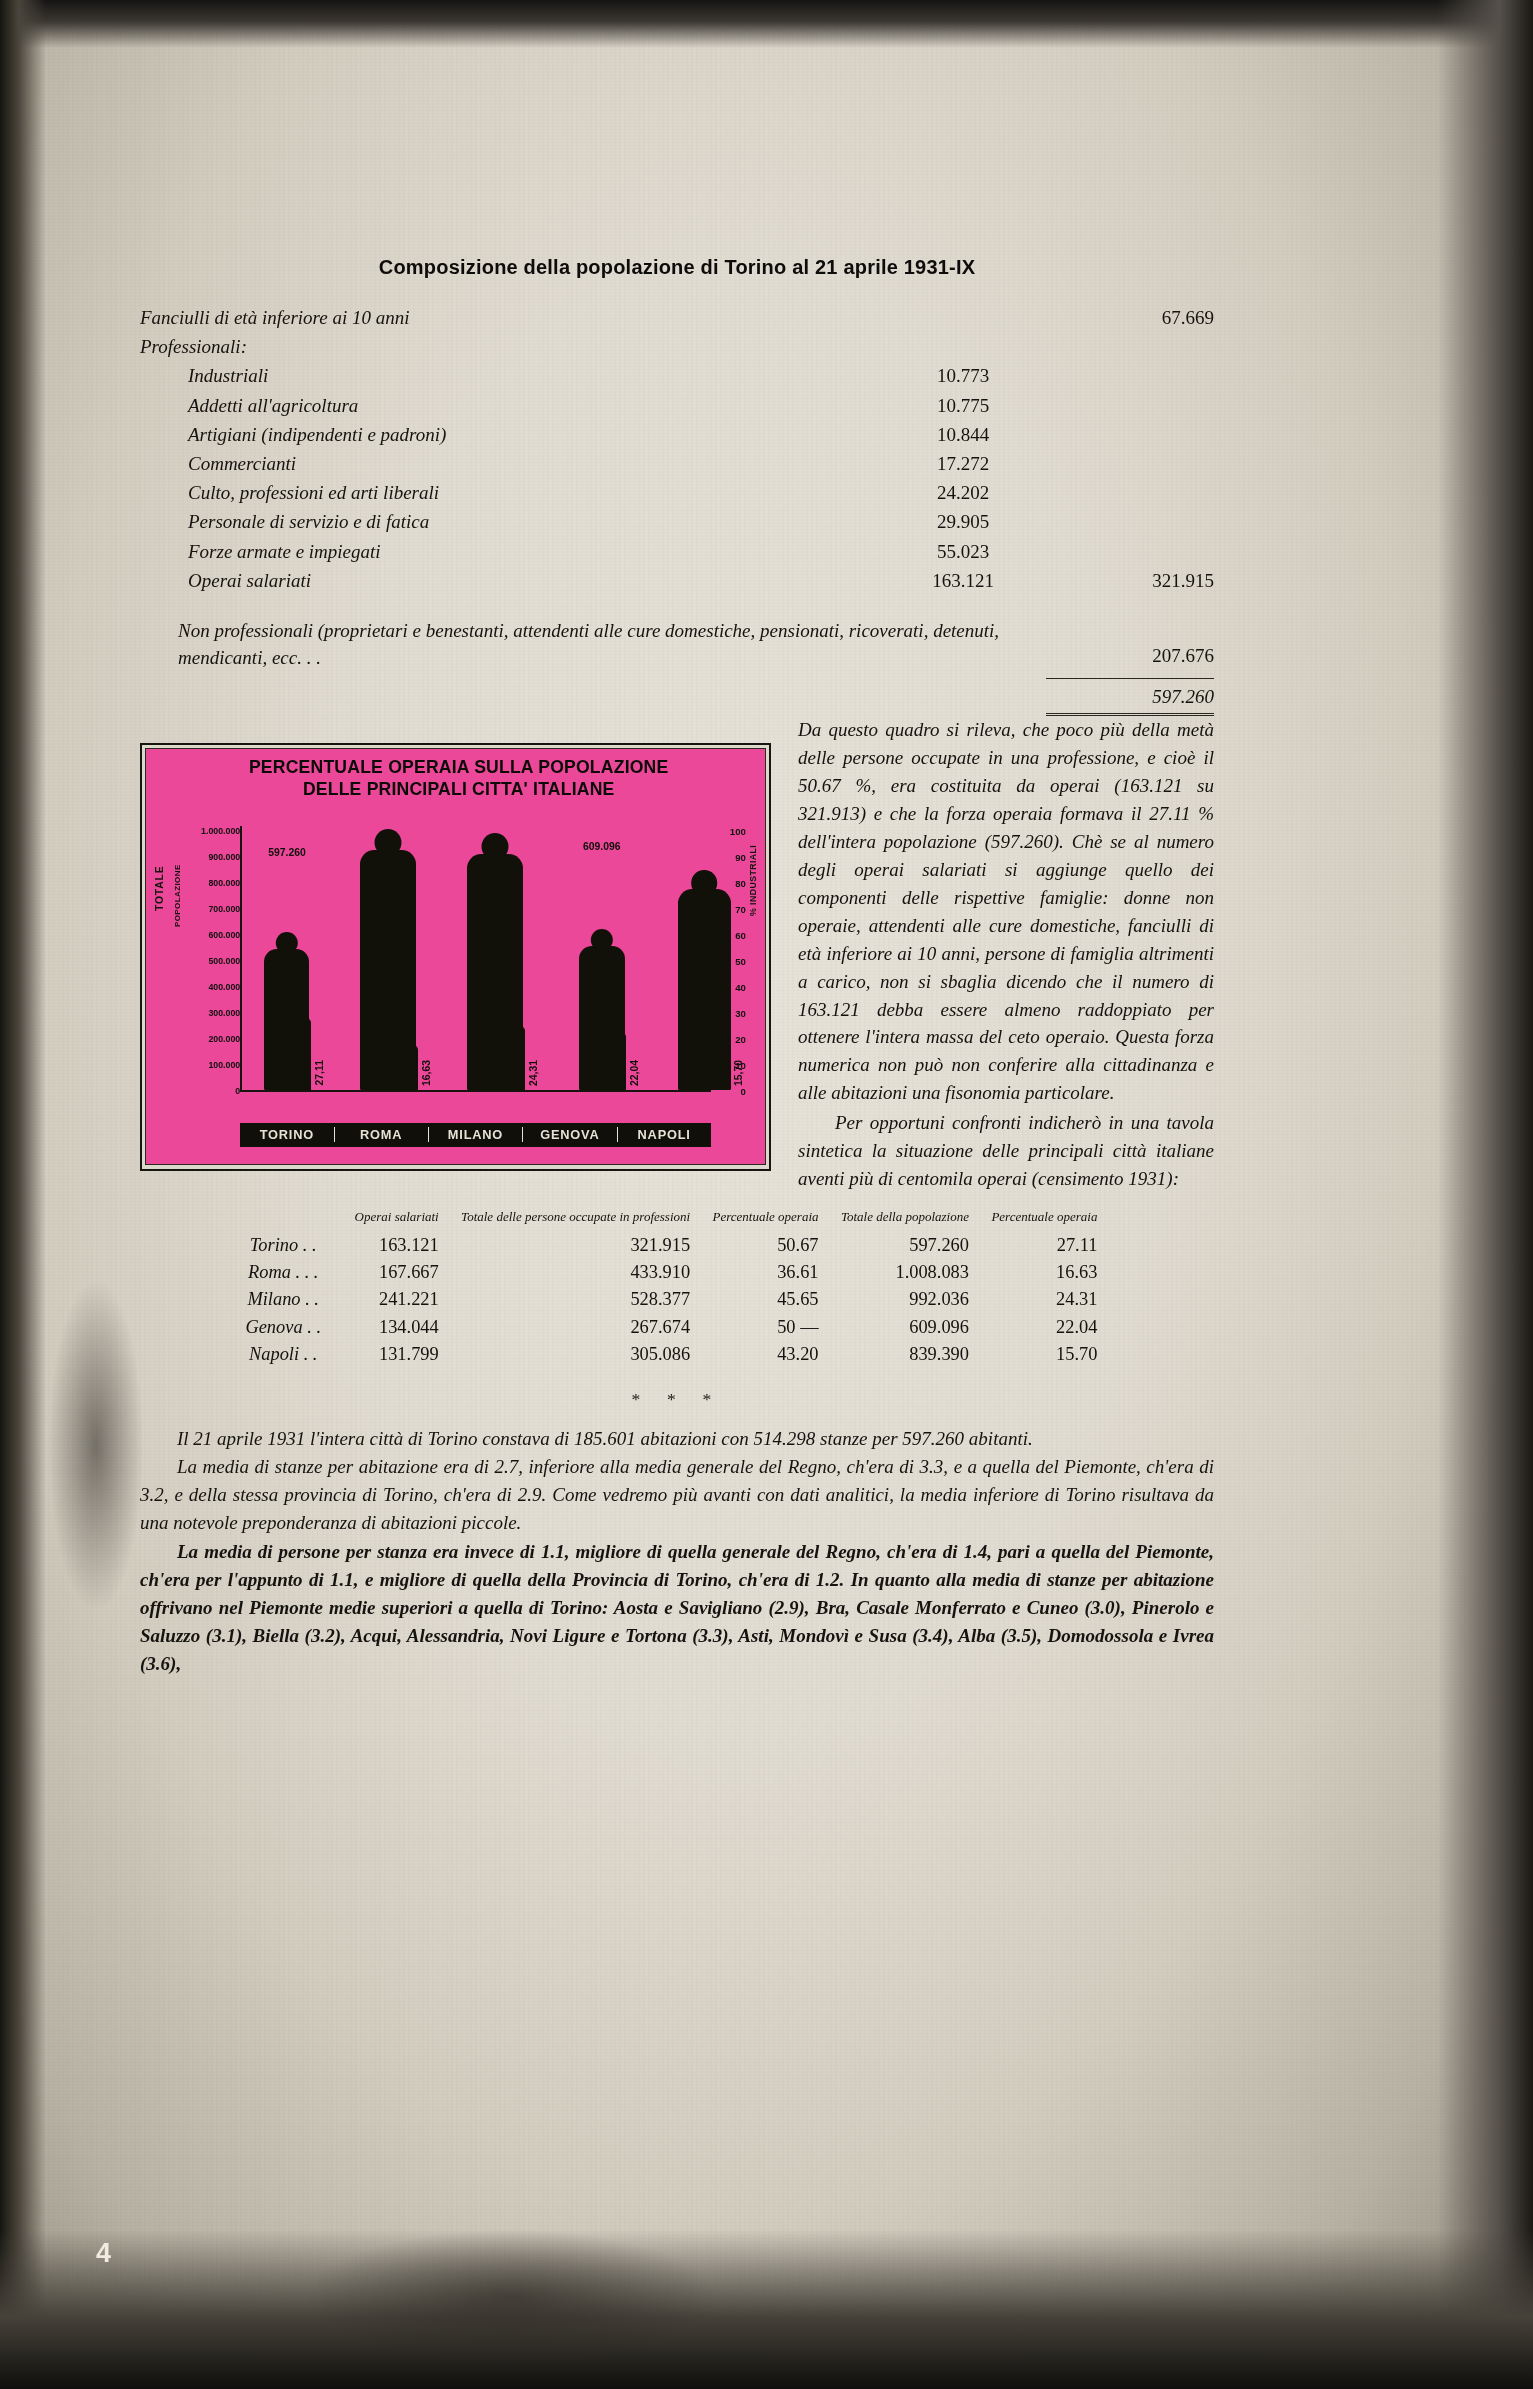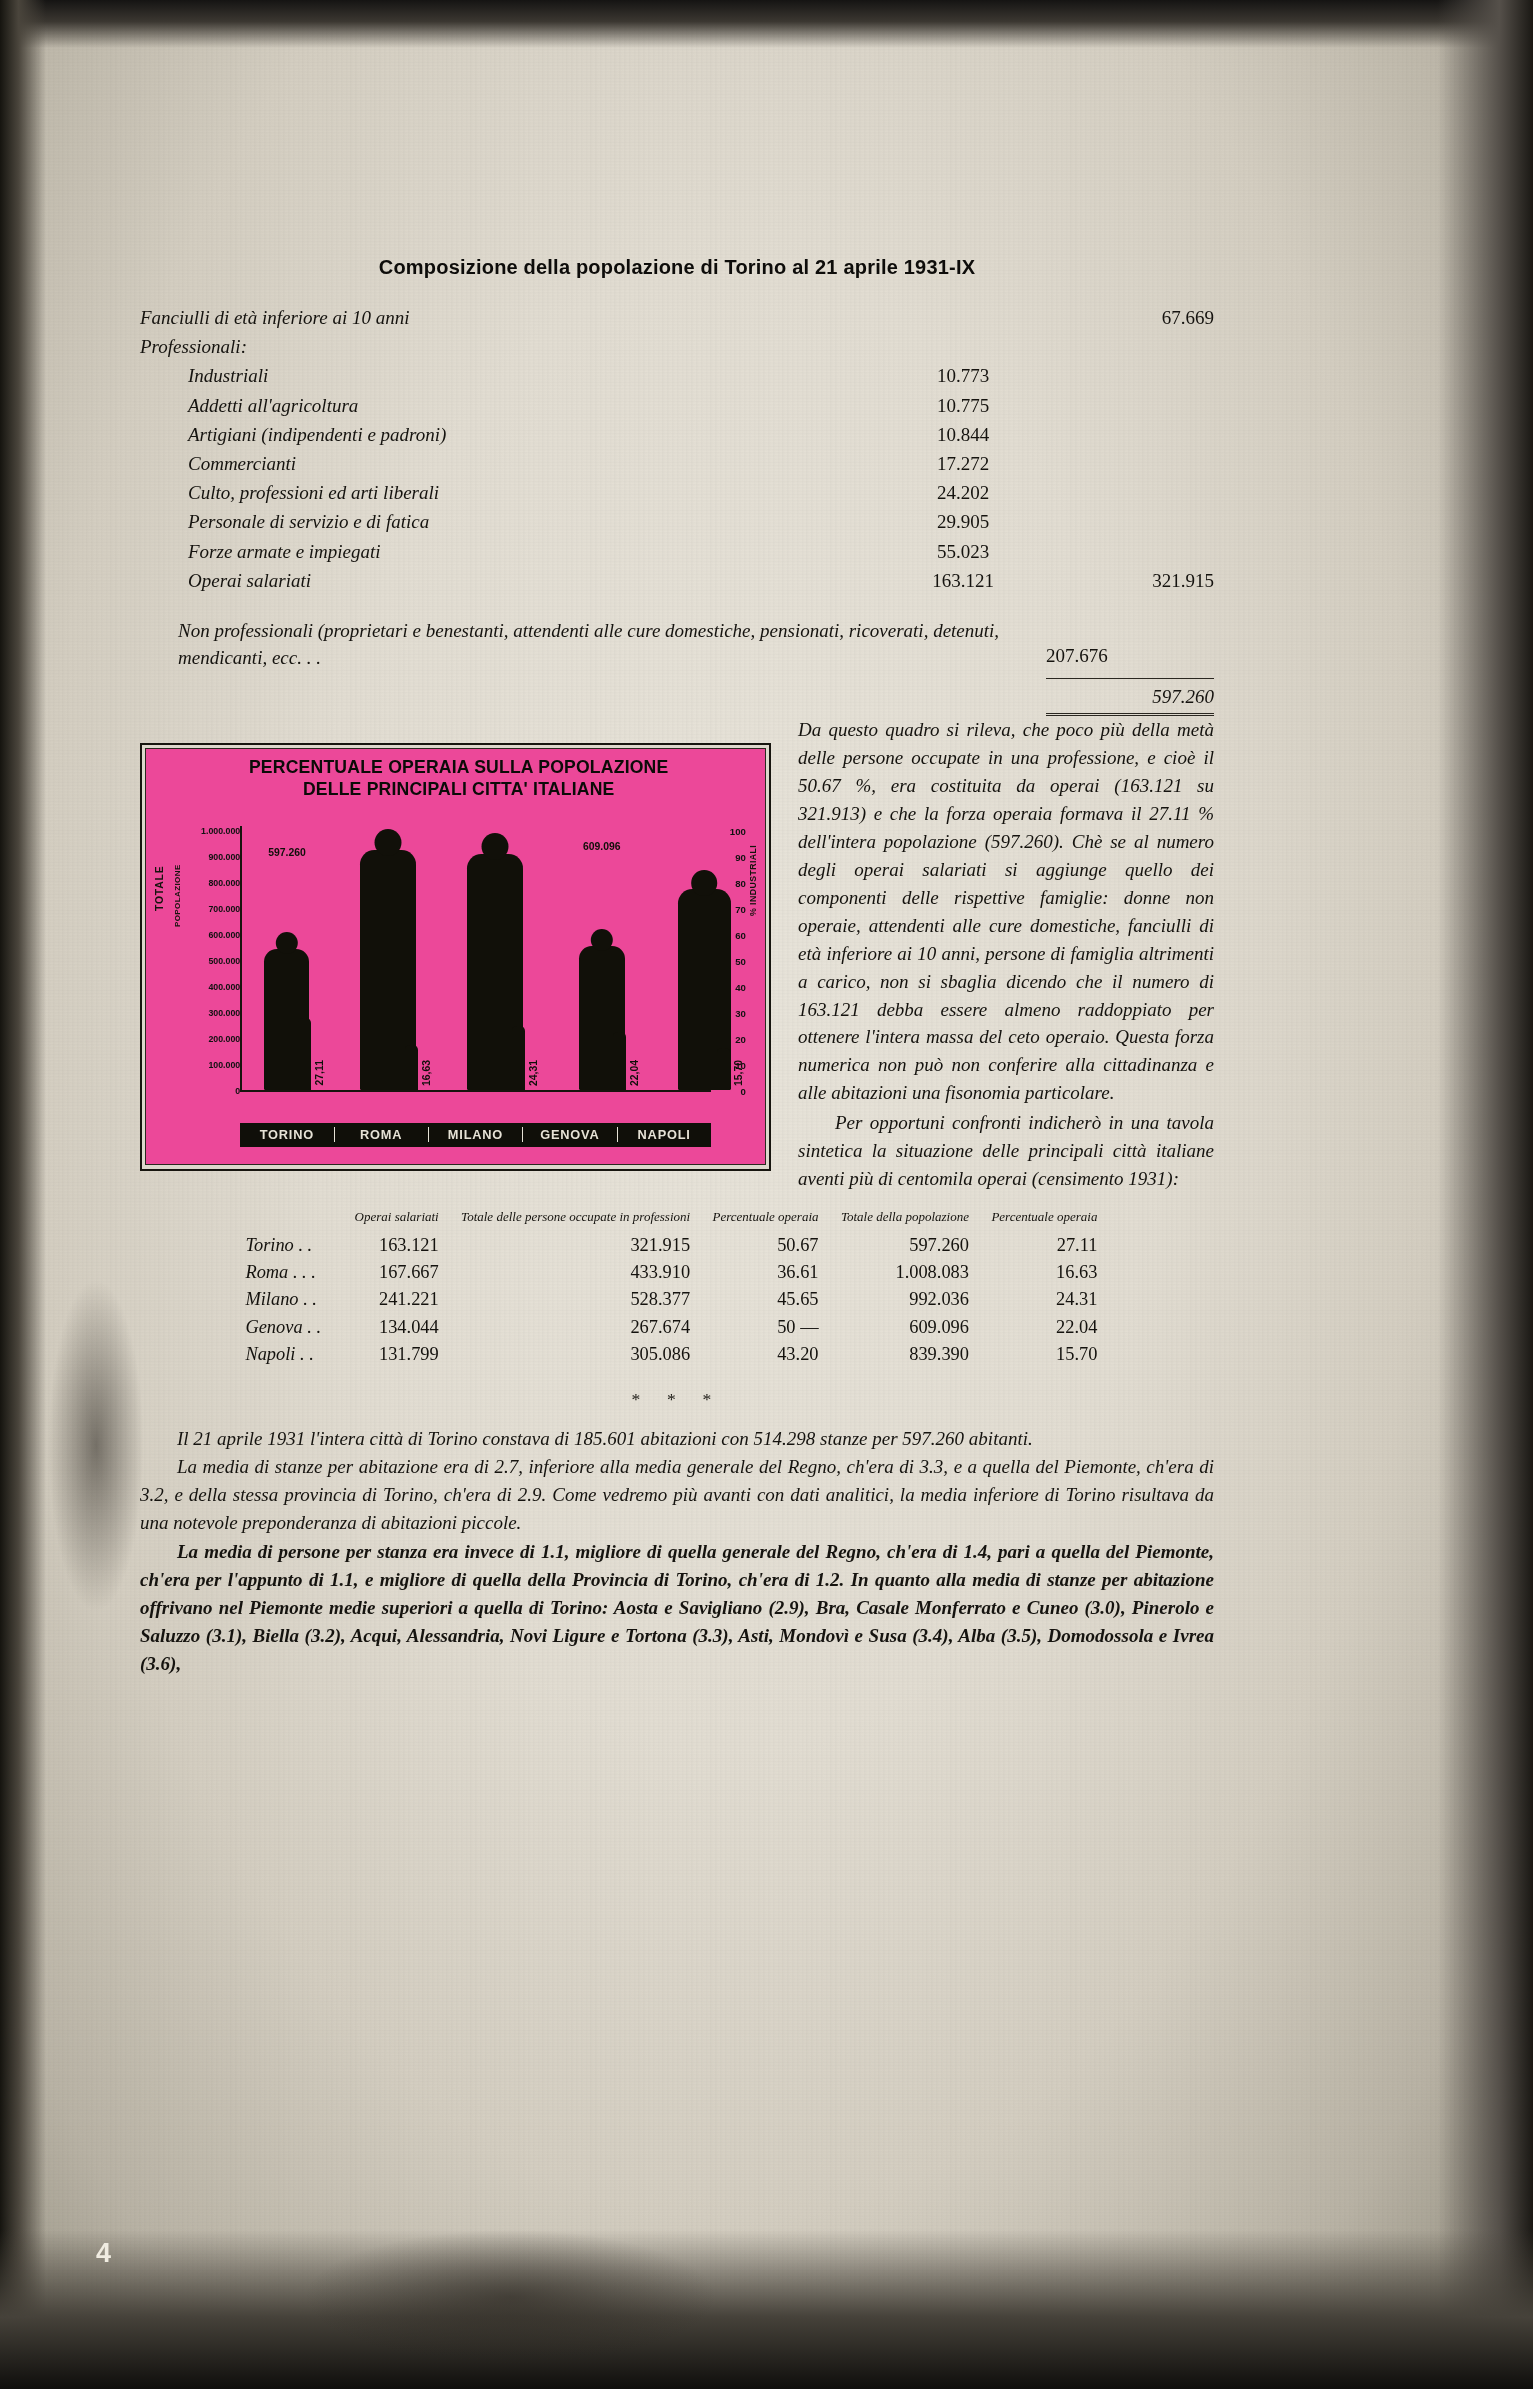--- a/index.html
+++ b/index.html
@@ -74,21 +74,21 @@
   .indent1{padding-left:48px !important;}
   .num{text-align:center;font-style:normal;white-space:nowrap;padding-left:14.4px !important;font-family:Liberation Serif, serif;}
   .numcol2{text-align:right;font-style:normal;white-space:nowrap;width:168px;font-family:Liberation Serif, serif;}
   .sub-head{font-style:italic;margin-left:20px;}
   .nonprof{
     font-style:italic;font-size:19px;line-height:1.45;
     margin-top:21px;
   }
   .nonprof-wrap{display:flex;align-items:flex-start;}
   .nonprof-txt{flex:1;padding-left:38px;}
-  .nonprof-num{width:168px;font-style:normal;padding-top:25.6px;}
+  .nonprof-num{width:168px;text-align:right;font-style:normal;padding-top:25.6px;}
   .total-line{
     margin-top:6.4px;display:flex;justify-content:flex-end;
   }
   .total-val{
     width:168px;text-align:right;font-size:19px;
     border-top:1.6px solid #2a2720;
     border-bottom:3.2px double #2a2720;
     padding-top:3.2px;padding-bottom:3.2px;
   }
 
@@ -198,21 +198,21 @@
     border-collapse:collapse;
     font-size:18.4px;
     color:#14120e;
   }
   .tbl2 th{
     font-style:italic;font-weight:normal;font-size:13px;
     line-height:1.15;padding:0 11.2px 6.4px 11.2px;text-align:center;
     vertical-align:bottom;
   }
   .tbl2 td{padding:3.2px 11.2px;text-align:right;font-style:normal;white-space:nowrap;}
-  .tbl2 td.city-cell{text-align:left;font-style:italic;padding-left:0;padding-right:22.4px;margin-top:36px;}
+  .tbl2 td.city-cell{text-align:center;font-style:italic;padding-left:0;padding-right:22.4px;margin-top:36px;}
 
   .dots3{
     text-align:center;
     letter-spacing:11.2px;
     font-size:17.6px;
     margin:21px 0 14.4px 0;
     color:#1a1813;
   }
   .tail{
     font-style:italic;font-size:19px;line-height:1.47;text-align:justify;

